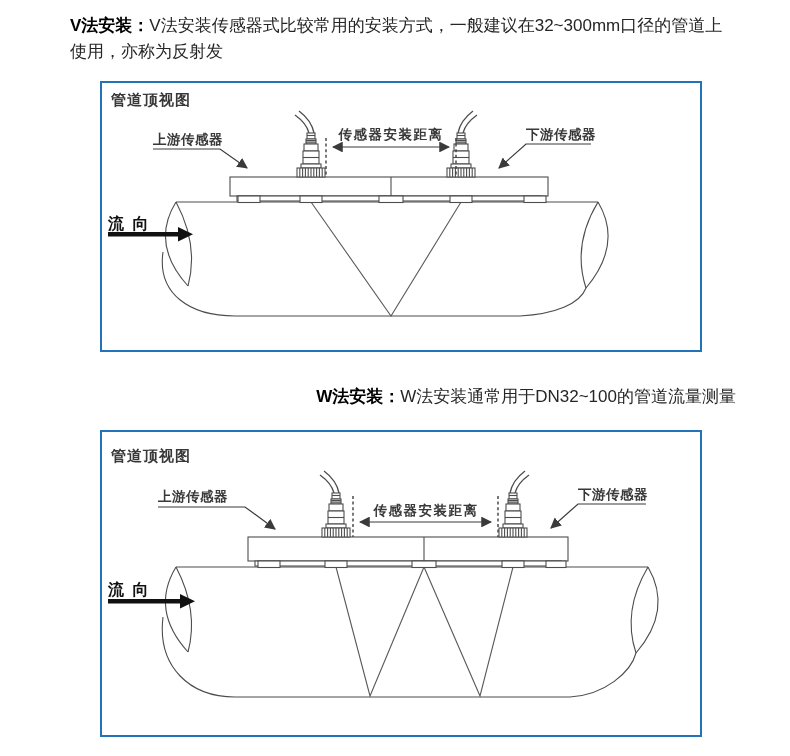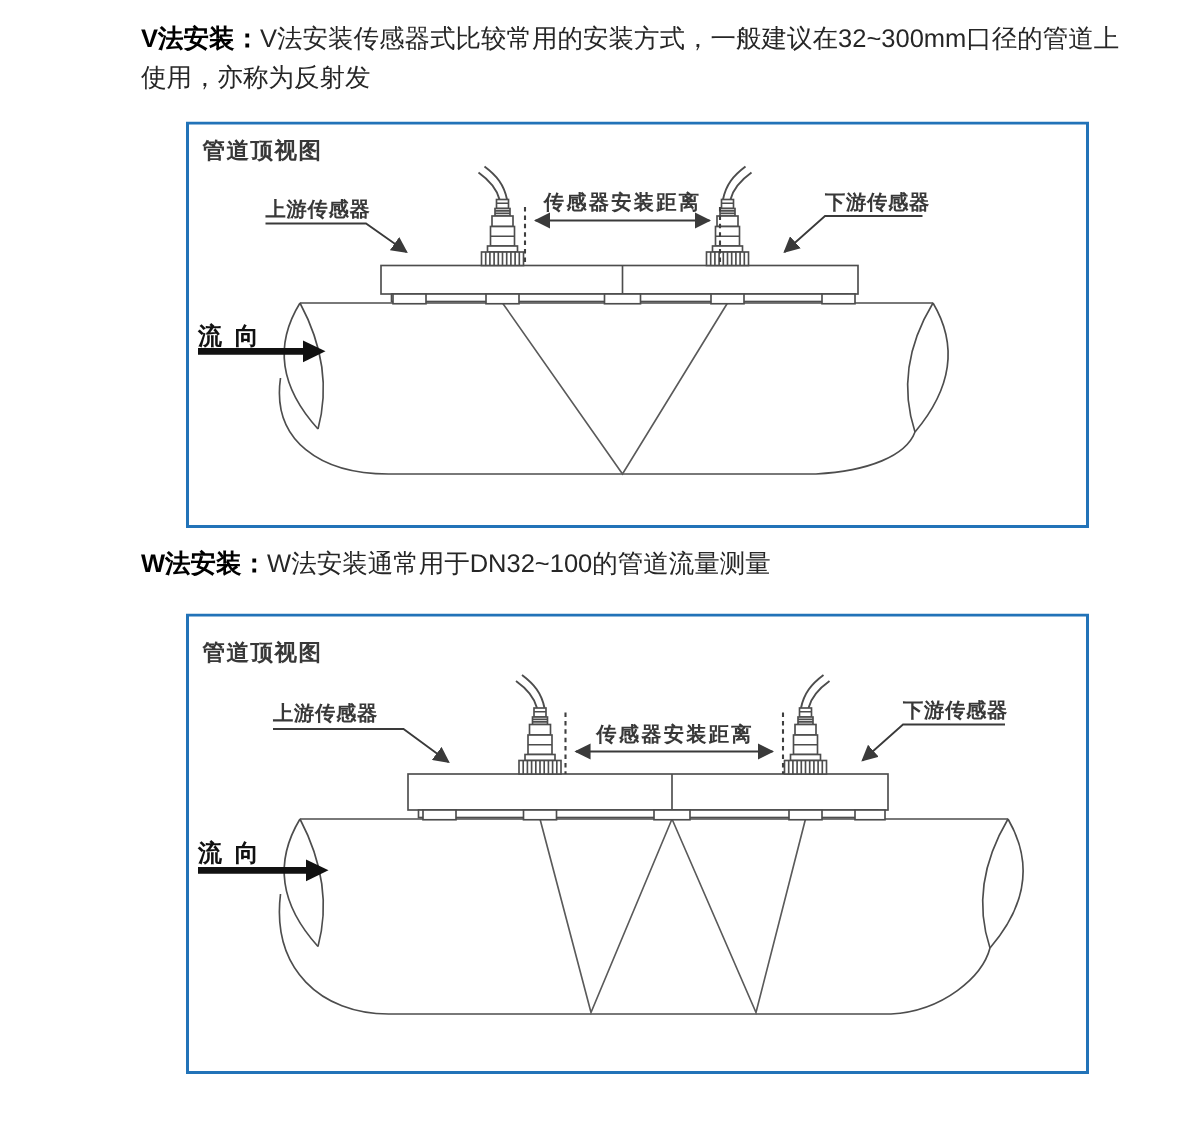--- a/index.html
+++ b/index.html
@@ -1,21 +1,21 @@
 <!DOCTYPE html>
 <html><head>
 <meta charset="utf-8">
 <style>
   html,body { margin:0; padding:0; background:#ffffff; }
   body { width:790px; height:756px; overflow:hidden;
          font-family:"Liberation Sans","DejaVu Sans",sans-serif; }
-  .page { padding:13px 46px 0 94px; }
+  .page { padding:13px 46px 0 70px; }
   .caption { margin:0; font-size:17px; line-height:26px; color:#262626; width:666px; }
   .caption strong { color:#000; font-weight:bold; }
-  .caption-2 { margin-top:11px; }
+  .caption-2 { margin-top:32px;text-align:right; }
   .panel-svg { display:block; margin:16px 0 0 30px; }
   .panel-svg.second { margin-top:20px; }
 
   
   .frame { fill:none; stroke:#2273b8; stroke-width:2; }
   .ln   { stroke:#4d4d4d; stroke-width:1.1; fill:none; }
   .lnf  { stroke:#4d4d4d; stroke-width:1.1; fill:#ffffff; }
   .beam { stroke:#5a5a5a; stroke-width:1.1; fill:none; }
   .dash { stroke:#3f3f3f; stroke-width:1.4; fill:none; stroke-dasharray:3 2.6; }
   .leader { stroke:#3a3a3a; stroke-width:1.2; fill:none; }

